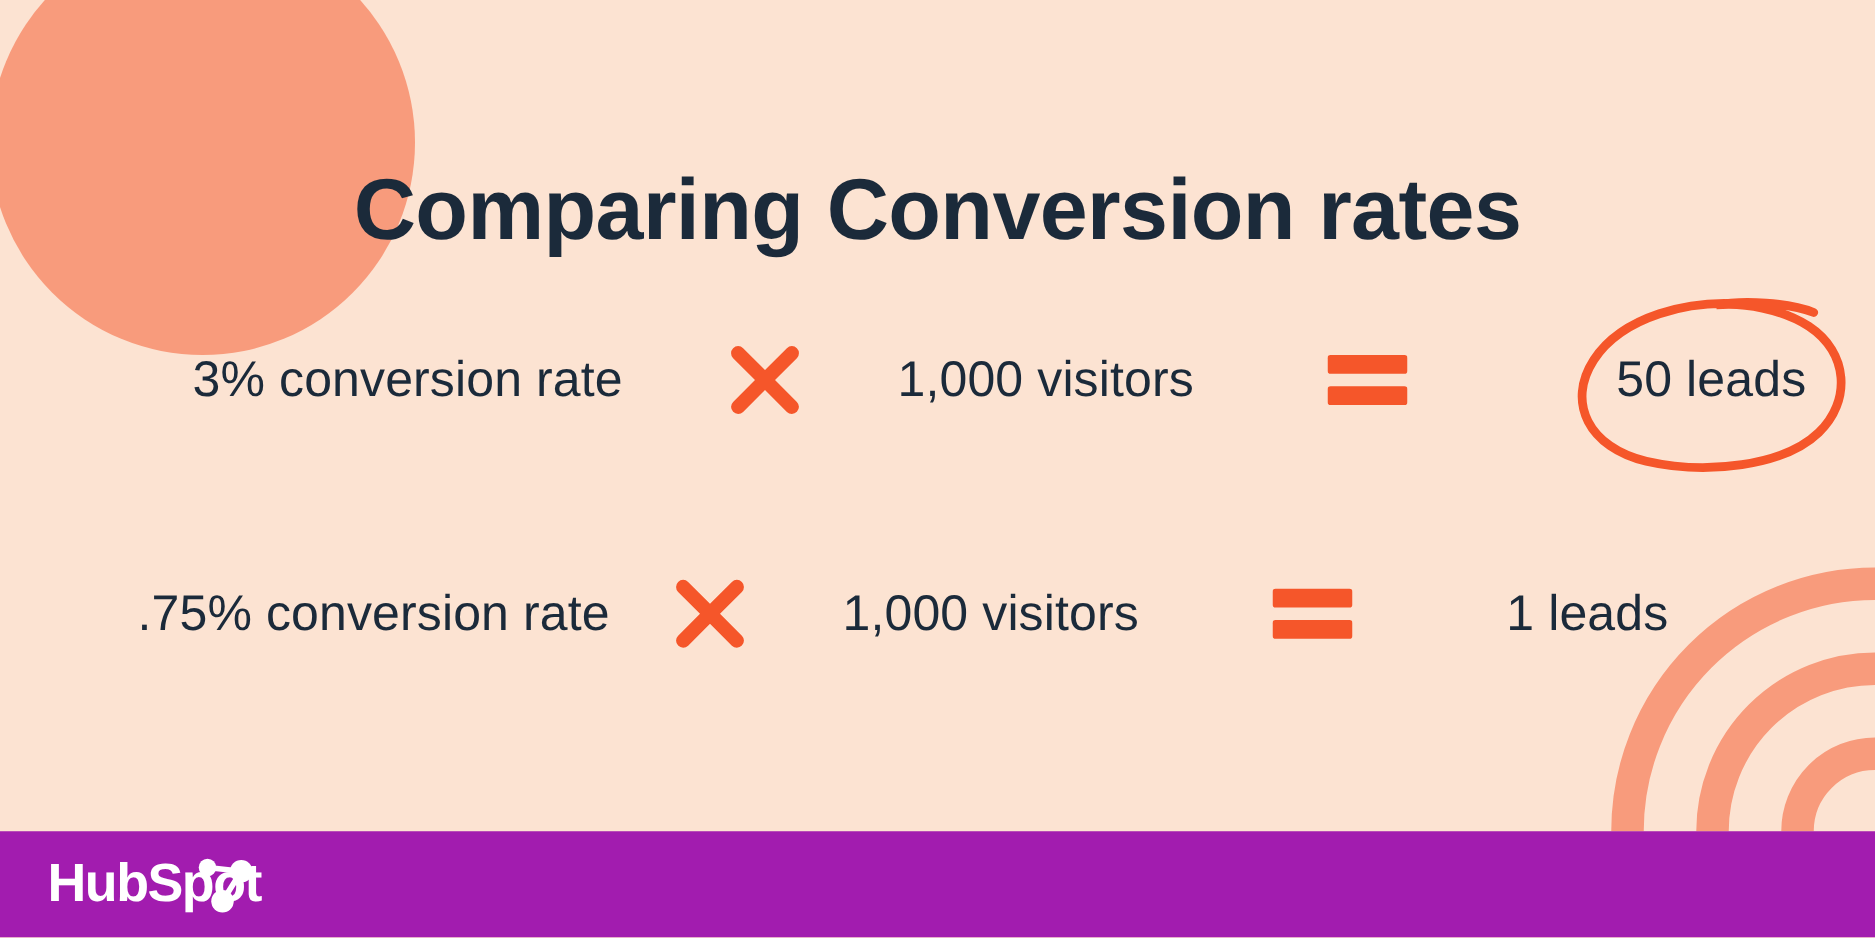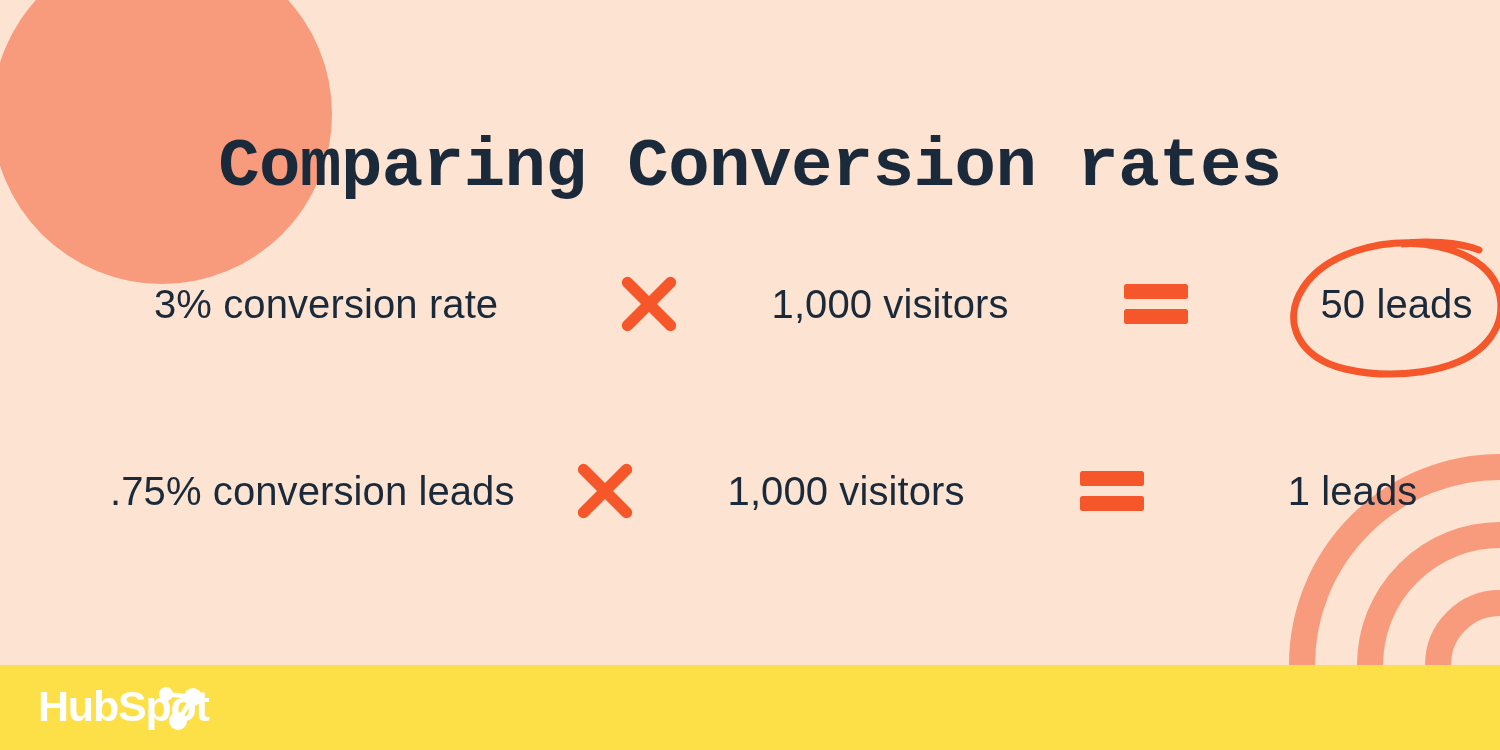--- a/index.html
+++ b/index.html
@@ -42,21 +42,21 @@
     pointer-events: none;
   }
 
   
   .title {
     position: absolute;
     left: 0;
     top: 128px;
     width: 1500px;
     text-align: center;
-    font-family: Liberation Mono, monospace;
+    font-family: Liberation Sans, sans-serif;
     font-weight: bold;
     font-size: 69px;
     letter-spacing: -0.5px;
     color: #1b2a3a;
     white-space: nowrap;
   }
 
   
   .row {
     position: absolute;
@@ -65,21 +65,20 @@
     height: 96px;
     display: flex;
     align-items: center;
   }
   .row-1 { top: 256px; margin-left: 44px; }
   .row-2 { top: 443px; }
 
   .cell {
     display: flex;
     align-items: center;
-    justify-content: center;
     height: 96px;
   }
   .cell-rate     { width: 520px; padding-left: 25px; justify-content: flex-start; }
   .cell-times    { width: 140px; }
   .cell-visitors { width: 350px; }
   .cell-equals   { width: 190px; }
   .cell-result   { width: 300px; }
 
   .eq-text {
     font-family: "Liberation Sans", sans-serif;
@@ -123,21 +122,21 @@
   }
   .result-wrap .eq-text { position: relative; z-index: 2; }
 
   
   .footer {
     position: absolute;
     left: 0;
     bottom: 0;
     width: 1500px;
     height: 85px;
-    background: #fde047;
+    background: #a21caf;
   }
   .logo {
     position: absolute;
     left: 38px;
     top: 16px;
     height: 52px;
     width: 190px;
   }
 </style>
 </head>
@@ -184,21 +183,21 @@
         <svg class="circle-annotation" viewBox="0 0 228 148">
           <path d="M146 14 C96 8 42 24 20 58 C-2 92 16 128 62 139 C110 150 172 143 200 116 C226 91 224 52 192 31 C170 17 140 12 118 14 C140 10 176 12 196 20" fill="none" stroke="#f5562a" stroke-width="7" stroke-linecap="round"></path>
         </svg>
         <span class="eq-text">50 leads</span>
       </div>
     </div>
   </div>
 
   <div class="row row-2">
     <div class="cell cell-rate">
-      <span class="eq-text">.75% conversion leads</span>
+      <span class="eq-text">.75% conversion rate</span>
     </div>
 
     <div class="cell cell-times">
       <svg class="times-icon" viewBox="0 0 64 64">
         <path d="M14.5 6.5 L32 24 L49.5 6.5 A4.5 4.5 0 0 1 57.5 14.5 L40 32 L57.5 49.5 A4.5 4.5 0 0 1 49.5 57.5 L32 40 L14.5 57.5 A4.5 4.5 0 0 1 6.5 49.5 L24 32 L6.5 14.5 A4.5 4.5 0 0 1 14.5 6.5 Z" fill="#f5562a"></path>
       </svg>
     </div>
 
     <div class="cell cell-visitors">
       <span class="eq-text">1,000 visitors</span>

